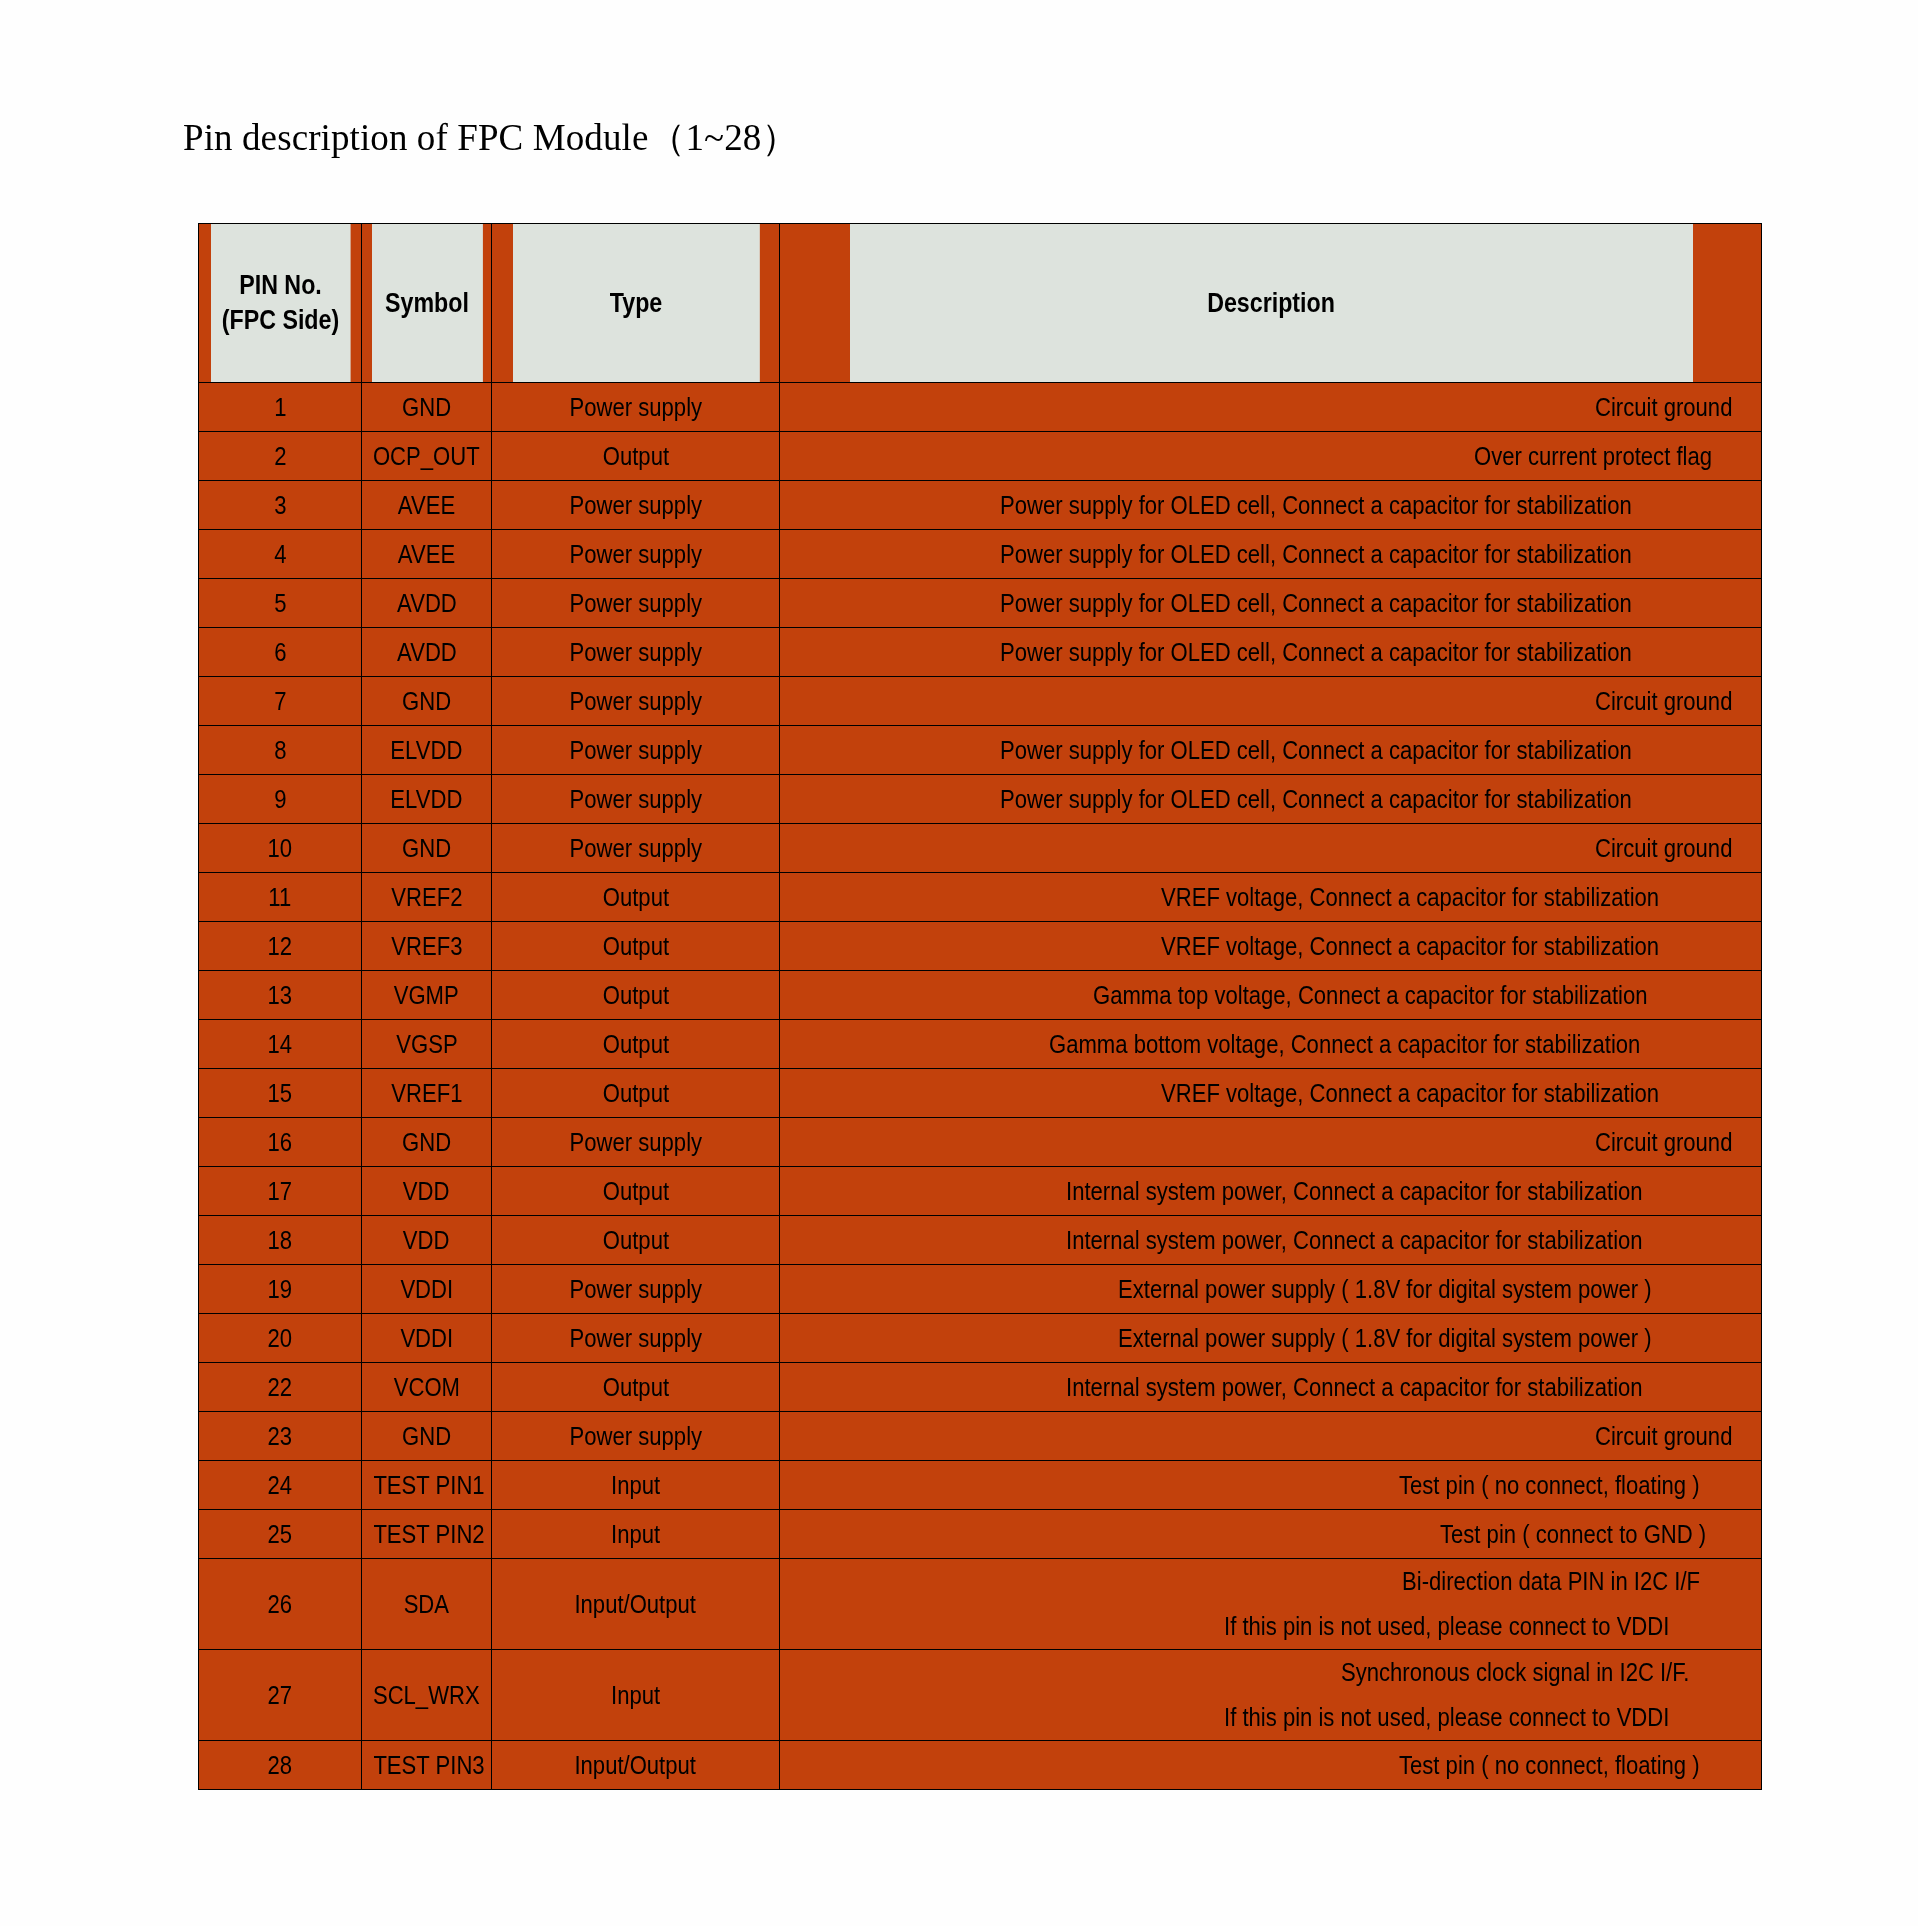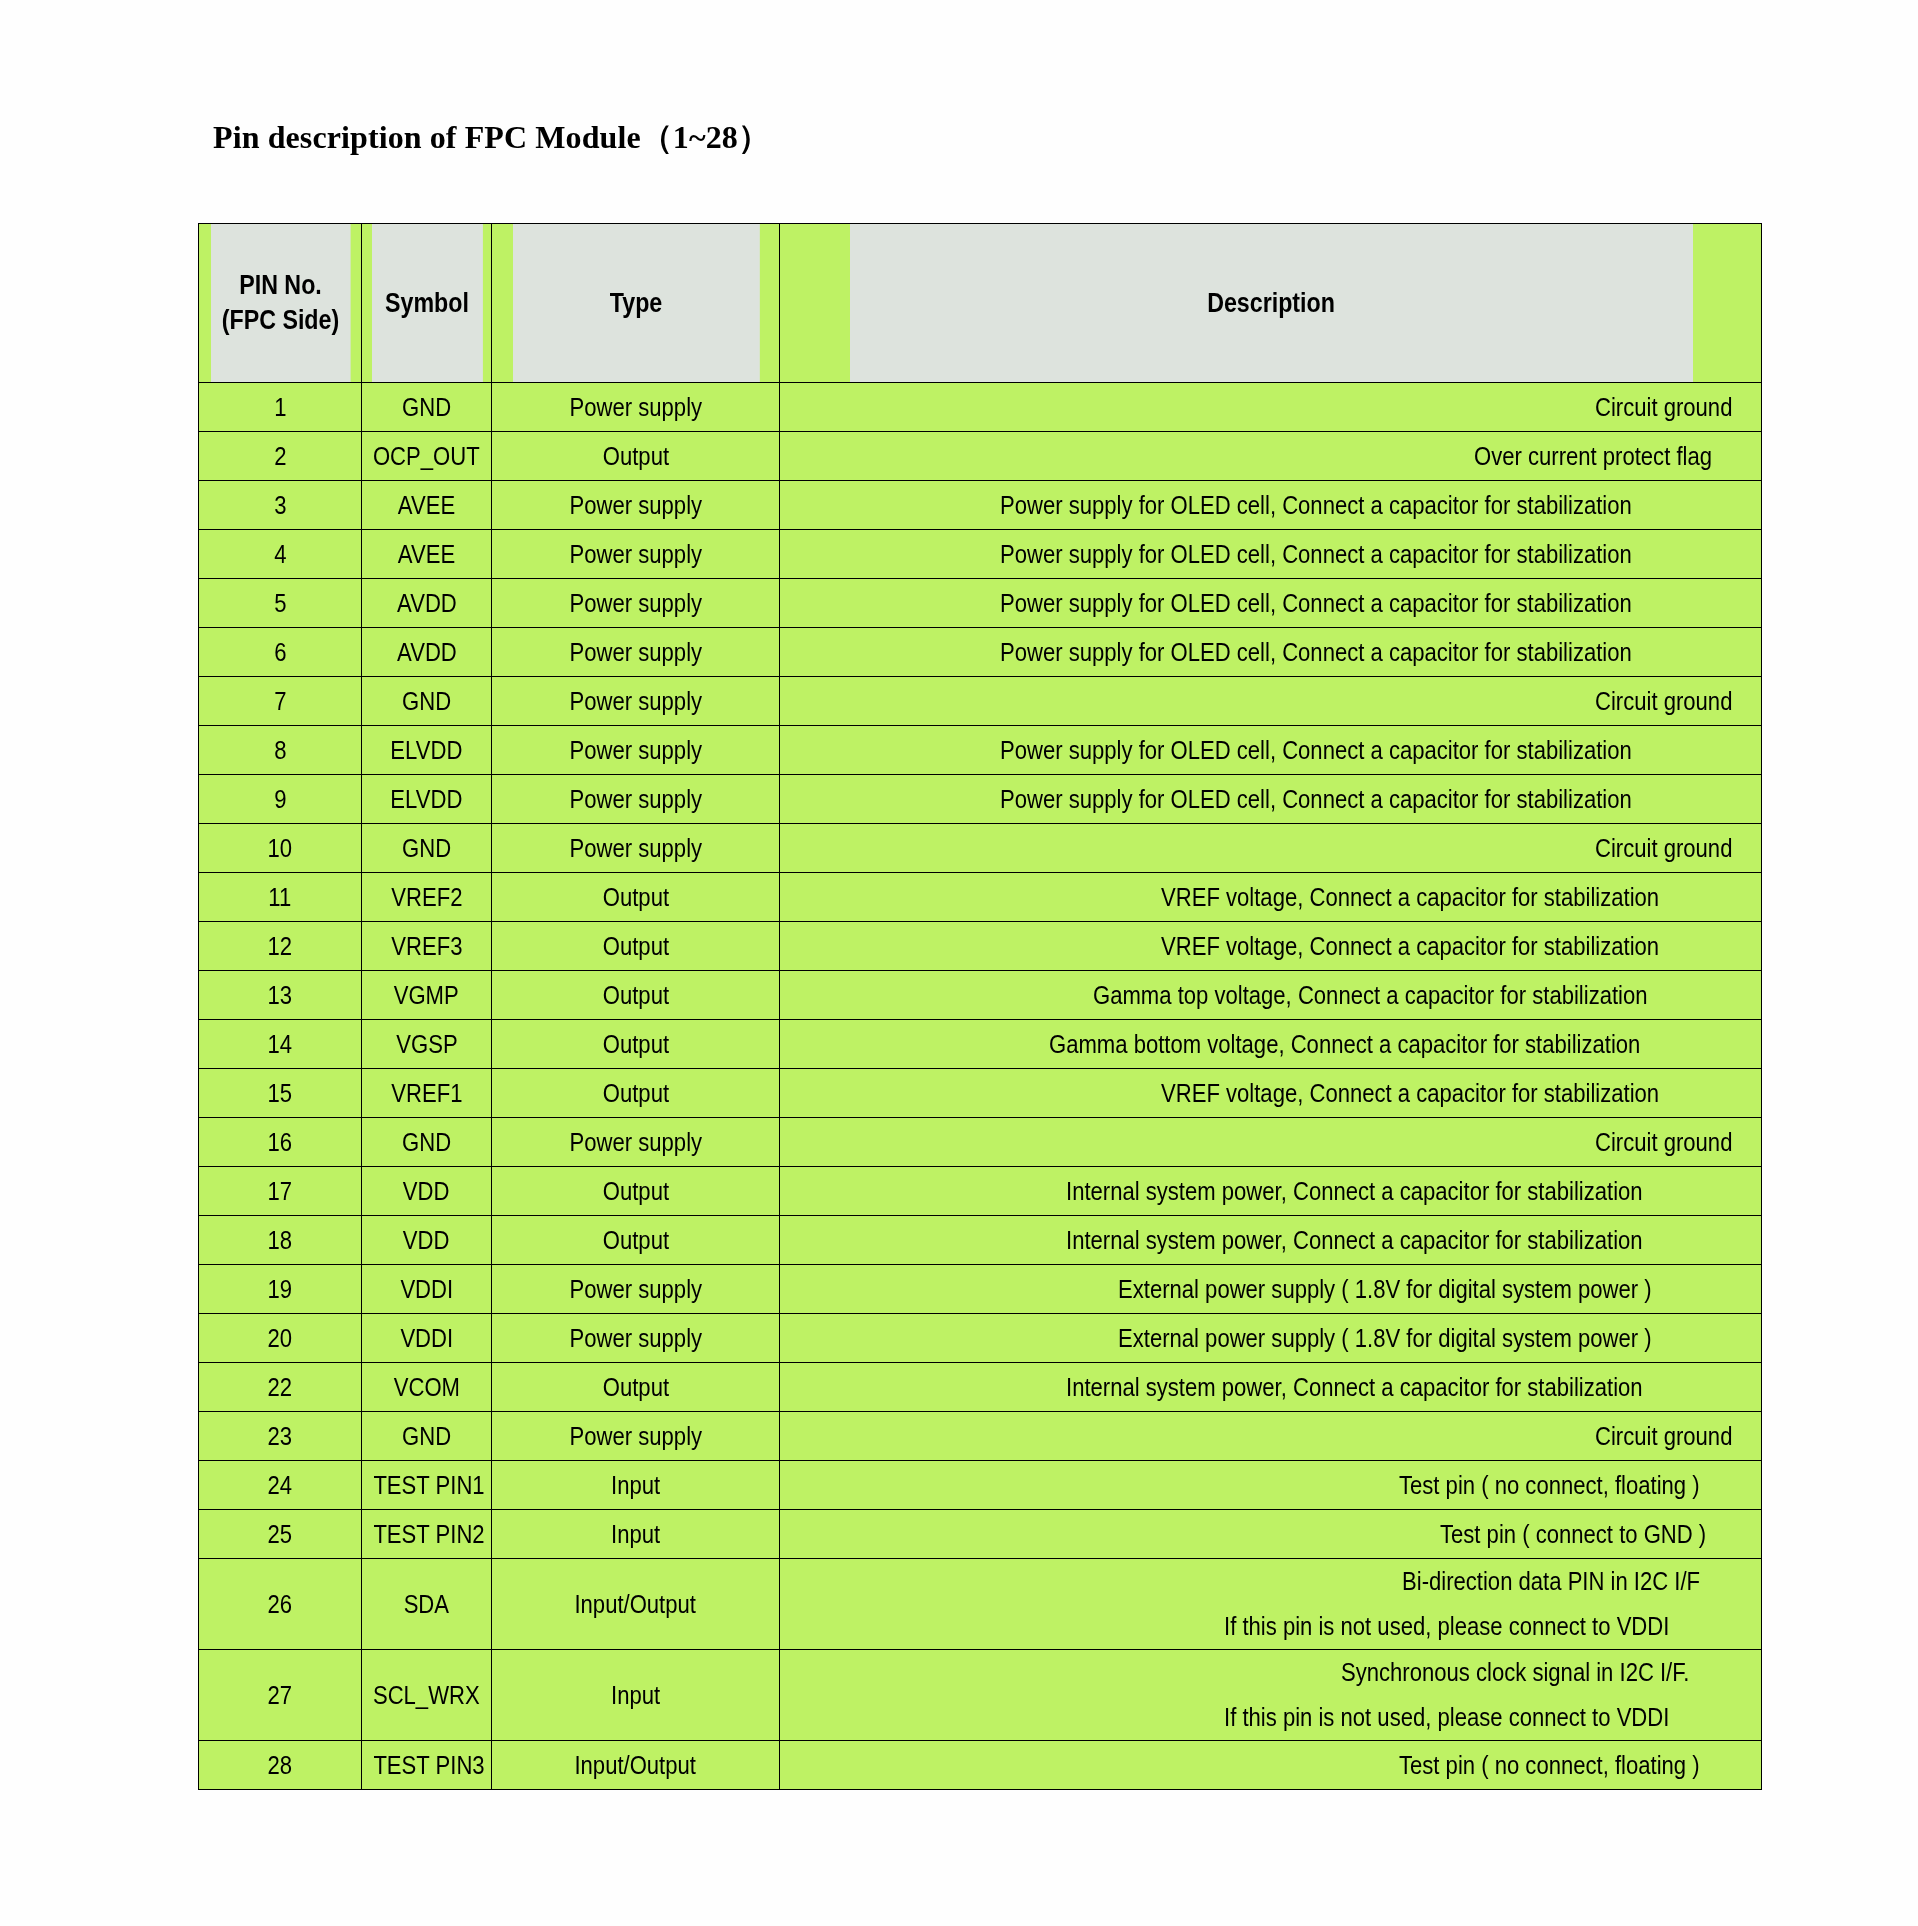--- a/index.html
+++ b/index.html
@@ -22,38 +22,37 @@
     height: 1926px;
     background: #fefefe;
   }
 
   
   #doc-title {
     position: absolute;
     left: 183px;
     top: 119px;
     font-family: "Liberation Serif", "DejaVu Serif", serif;
-    font-weight: bold;
-    font-size: 32px;
+    font-weight: normal;
+    font-size: 37px;
     line-height: 37px;
     color: #000000;
     white-space: nowrap;
     letter-spacing: 0.1px;
-    margin-left: 30px;
   }
 
   
   #pin-table {
     position: absolute;
     left: 198px;
     top: 223px;
     width: 1562px;
     border-collapse: collapse;
     table-layout: fixed;
-    background: #bef264;
+    background: #c2410c;
   }
   #pin-table col.c-pin   { width: 163px; }
   #pin-table col.c-sym   { width: 130px; }
   #pin-table col.c-type  { width: 288px; }
   #pin-table col.c-desc  { width: 982px; }
 
   #pin-table th, #pin-table td {
     border: 1.9px solid #000000;
     padding: 0;
     color: #000000;

